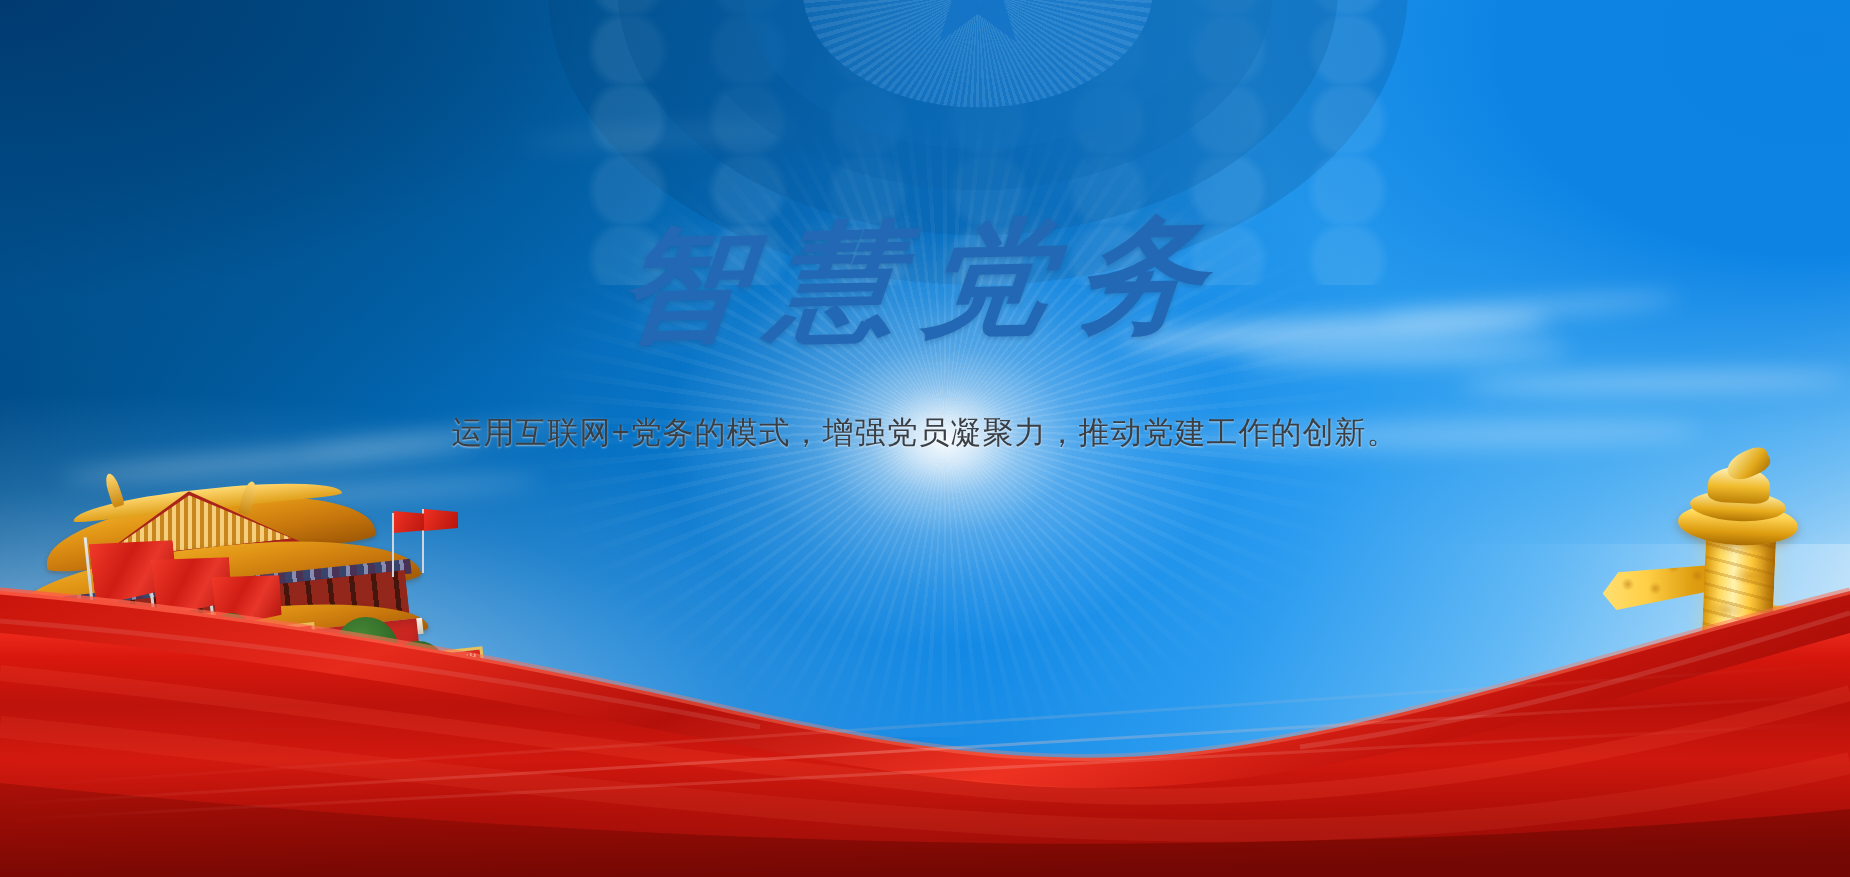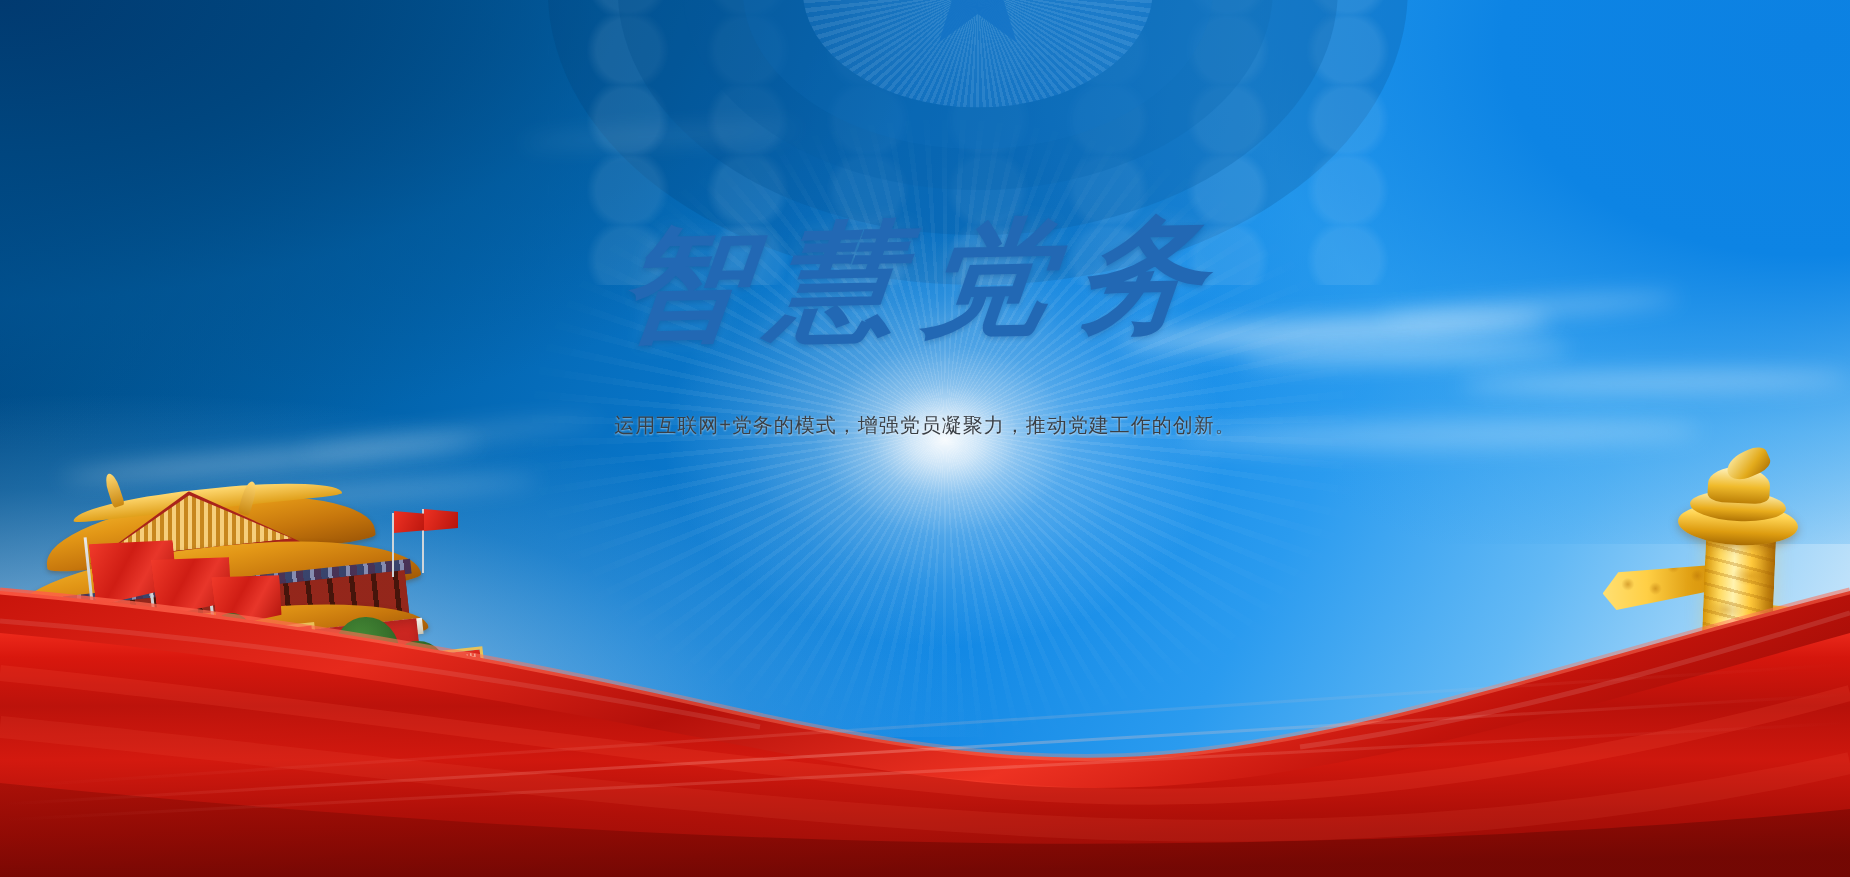--- a/index.html
+++ b/index.html
@@ -141,21 +141,21 @@
     white-space:nowrap;
     line-height:1.0;
     transform:skewX(-7deg) rotate(-1.2deg);
   }
 
   
   .subtitle {
     position:absolute;
     left:0; right:0; top:412px;
     text-align:center;
-    font-size:20px;
+    font-size:31px;
     letter-spacing:1px;
     color:#3a3f45;
     white-space:nowrap;
     text-shadow:0 1px 2px rgba(255,255,255,.6);
   }
 
   
   .gate { position:absolute; left:-14px; bottom:124px; width:470px; height:330px; }
 
   .gate .wall {

